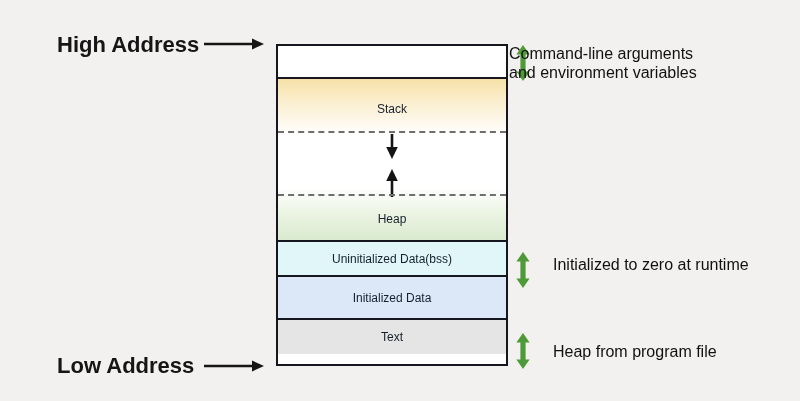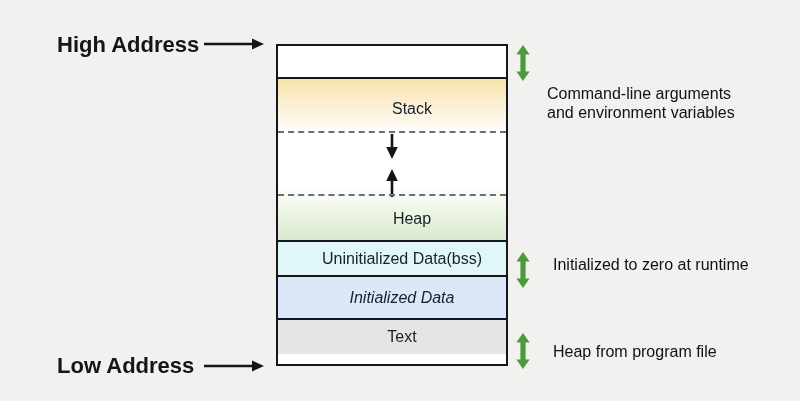--- a/index.html
+++ b/index.html
@@ -51,24 +51,23 @@
   }
   .membox .section {
     box-sizing: border-box;
     width: 100%;
     position: relative;
     display: flex;
     align-items: center;
     justify-content: center;
   }
   .sec-label {
-    font-size: 16px;
+    font-size: 12px;
     color: #16202c;
     white-space: nowrap;
-    margin-left: 20px;
   }
   .sec-args {
     height: 33px;
     background: #ffffff;
     border-bottom: 2px solid #16161e;
   }
   .sec-stackheap {
     height: 163px;
     border-bottom: 2px solid #16161e;
     background: linear-gradient(180deg,
@@ -97,41 +96,41 @@
   .dash-2 { top: 115px; }
   .v-arrow {
     position: absolute;
     left: 50%;
     transform: translateX(-50%);
     width: 14px;
   }
   .grow-down { top: 55px; height: 25px; }
   .grow-up   { top: 90px; height: 28px; }
   .sec-bss  { height: 35px; background: #e0f6f8; border-bottom: 2px solid #16161e; }
-  .sec-data { height: 43px; background: #dce8f8; border-bottom: 2px solid #16161e; font-style: italic; }
+  .sec-data { height: 43px; background: #dce8f8; border-bottom: 2px solid #16161e; }
   .sec-text { height: 34px; background: #e5e5e5; }
 
   
   .green-arrow {
     position: absolute;
     left: 516px;
     width: 14px;
     height: 36px;
   }
   .ga-1 { top: 45px; }
   .ga-2 { top: 252px; }
   .ga-3 { top: 333px; }
   .annotation {
     position: absolute;
     font-size: 16px;
     color: #111111;
     line-height: 18.5px;
     white-space: nowrap;
   }
-  .an-1 { left: 547px; top: 45px; margin-top: 40px; }
+  .an-1 { left: 509px; top: 45px; }
   .an-2 { left: 553px; top: 256px; }
   .an-3 { left: 553px; top: 343px; }
 </style>
 </head>
 <body>
 
 <div class="canvas">
 
   <div class="addr-label high">High Address</div>
   <svg class="h-arrow high" viewBox="0 0 60 14">

